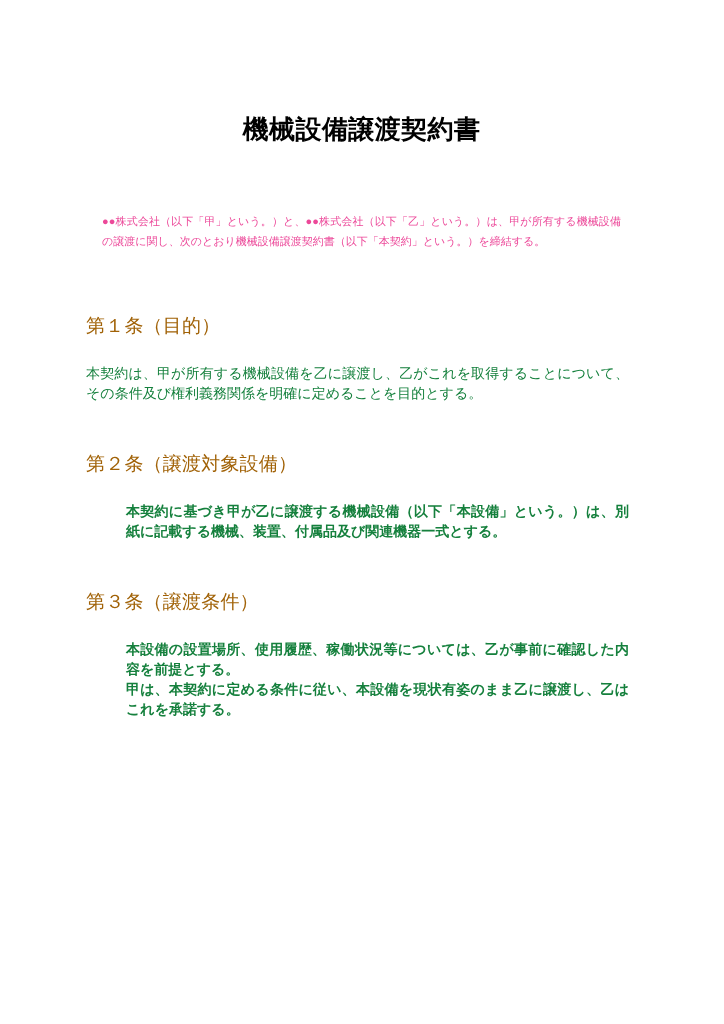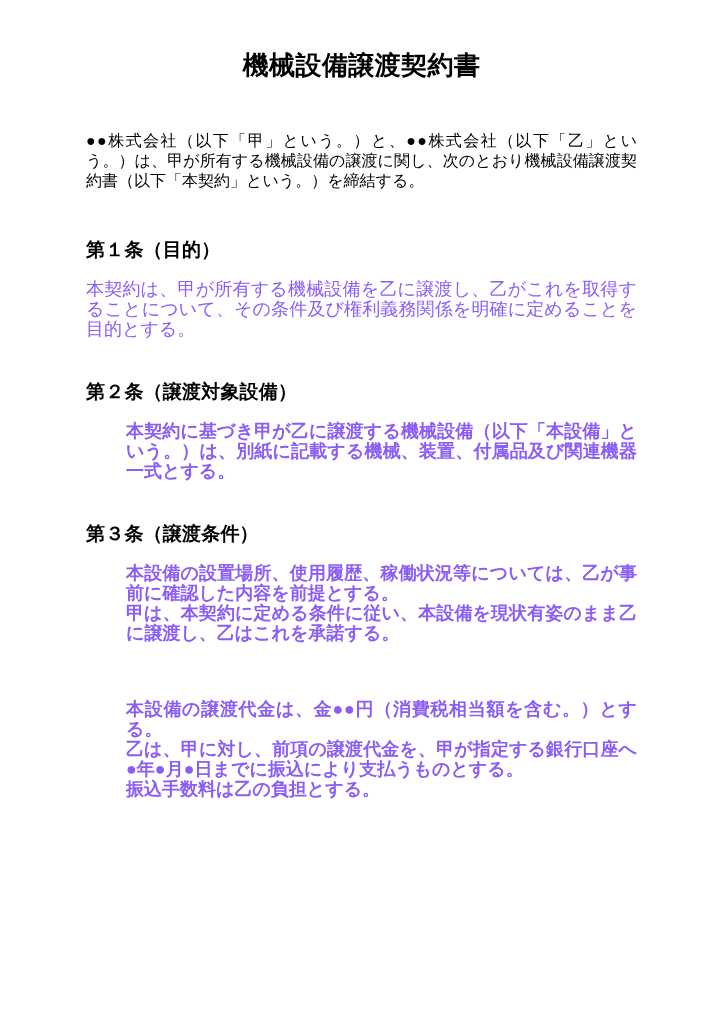--- a/index.html
+++ b/index.html
@@ -30,68 +30,68 @@
   .content {
     position: absolute;
     left: 86px;
     top: 0;
     width: 551px;
   }
 
   
   .doc-title {
     margin: 0;
-    padding-top: 48px;
+    padding-top: 112px;
     text-align: center;
     font-size: 26px;
     font-weight: bold;
     line-height: 1.35;
     letter-spacing: 0.4px;
     color: #000000;
   }
 
   
   .preamble {
-    margin: 0;
+    margin: 16px;
     padding-top: 48px;
-    font-size: 16px;
+    font-size: 11px;
     line-height: 20px;
     text-align: justify;
     text-justify: inter-character;
     word-break: break-all;
-    color: #000000;
+    color: #ec4899;
   }
 
   
   .article {
     margin: 0;
     padding: 0;
   }
   .article--first { padding-top: 46px; }
   .article--rest  { padding-top: 40px; }
 
   .article-heading {
     margin: 0;
     font-size: 19px;
-    font-weight: bold;
+    font-weight: normal;
     line-height: 26px;
     letter-spacing: 0.2px;
-    color: #000000;
+    color: #a16207;
     white-space: nowrap;
   }
 
   .article-body {
-    margin: 0;
+    margin: 8px;
     padding-top: 16px;
-    font-size: 18px;
+    font-size: 14px;
     line-height: 20px;
     text-align: justify;
     text-justify: inter-character;
     word-break: break-all;
-    color: #8b5cf6;
+    color: #15803d;
   }
   
   .article-body--flush { margin-left: 0; }
   
   .article-body--indent {
     margin-left: 40px;
     font-weight: bold;
   }
 
   .article-body p {
@@ -123,22 +123,17 @@
           </div>
         </section>
         <section class="article article--rest">
           <h2 class="article-heading">第３条（譲渡条件）</h2>
           <div class="article-body article-body--indent">
             <p>本設備の設置場所、使用履歴、稼働状況等については、乙が事前に確認した内容を前提とする。</p>
             <p>甲は、本契約に定める条件に従い、本設備を現状有姿のまま乙に譲渡し、乙はこれを承諾する。</p>
           </div>
         </section>
         <section class="article article--rest">
-          <div class="article-body article-body--indent">
-            <p>本設備の譲渡代金は、金●●円（消費税相当額を含む。）とする。</p>
-            <p>乙は、甲に対し、前項の譲渡代金を、甲が指定する銀行口座へ●年●月●日までに振込により支払うものとする。</p>
-            <p>振込手数料は乙の負担とする。</p>
-          </div>
         </section>
       </div>
 
   </div>
 </div>
 
 </body></html>

